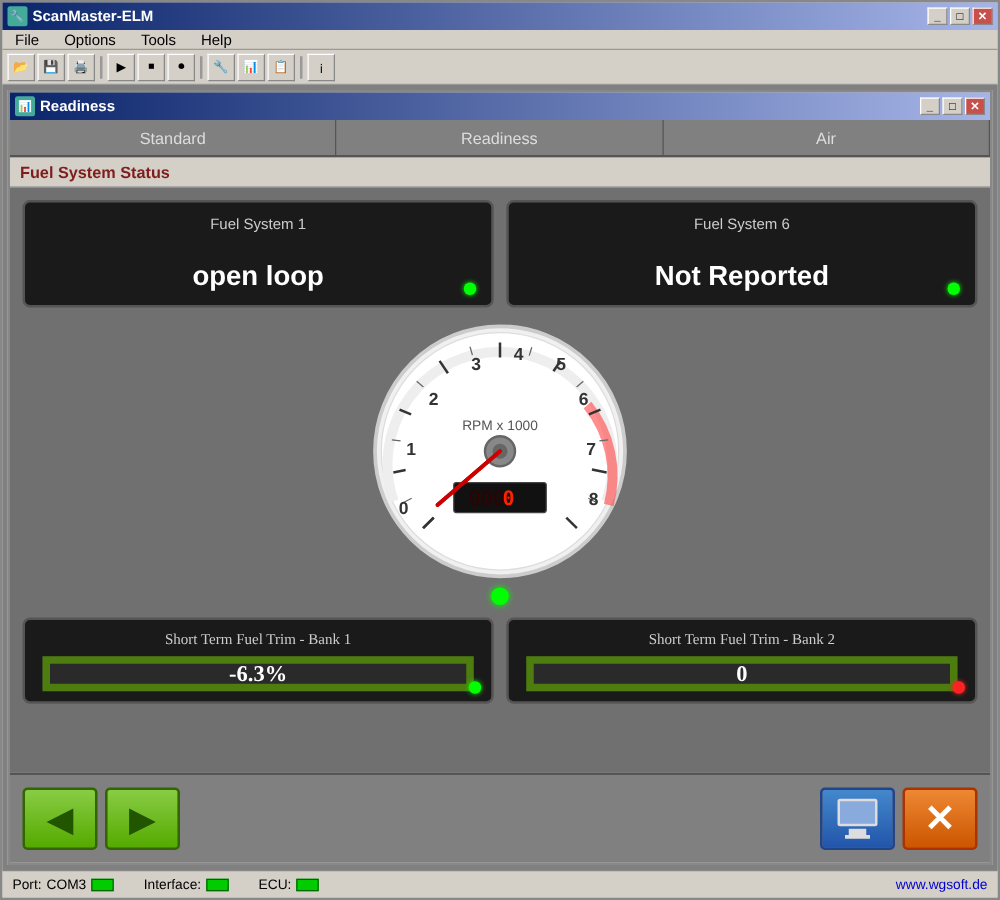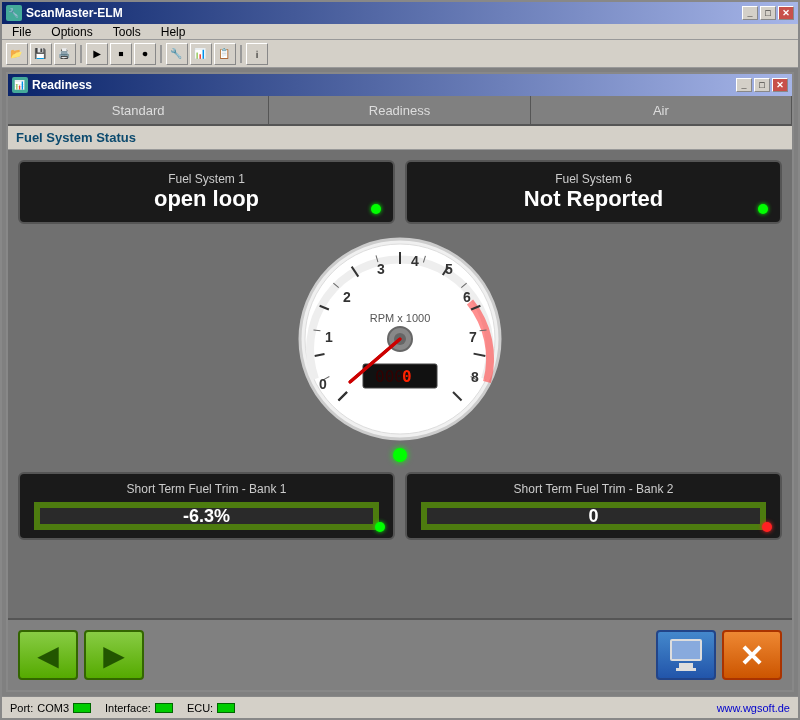--- a/index.html
+++ b/index.html
@@ -187,21 +187,21 @@
       background: linear-gradient(to bottom, #6aade8, #4488cc);
       color: white;
     }
 
     
     .section-heading {
       background: #d4d0c8;
       padding: 4px 8px;
       font-size: 13px;
       font-weight: bold;
-      color: #0c4a6e;
+      color: #7f1d1d;
       border-bottom: 1px solid #999;
     }
 
     
     .main-content {
       flex: 1;
       background: #707070;
       display: flex;
       flex-direction: column;
       align-items: center;
@@ -225,21 +225,21 @@
       padding: 10px 14px;
       display: flex;
       flex-direction: column;
       align-items: center;
       position: relative;
     }
 
     .fuel-system-label {
       color: #ccc;
       font-size: 12px;
-      margin-bottom: 0;
+      margin-bottom: 22px;
     }
 
     .fuel-system-value {
       color: white;
       font-size: 22px;
       font-weight: bold;
     }
 
     .indicator-dot {
       width: 10px;
@@ -279,20 +279,21 @@
       background: #00ff00;
       box-shadow: 0 0 6px #00ff00;
       margin-top: 4px;
     }
 
     
     .fuel-trim-row {
       display: flex;
       gap: 10px;
       width: 100%;
+      font-family: Liberation Serif, serif;
     }
 
     .fuel-trim-box {
       flex: 1;
       background: #1a1a1a;
       border: 2px solid #555;
       border-radius: 6px;
       padding: 8px 14px;
       display: flex;
       flex-direction: column;
@@ -406,21 +407,21 @@
       display: flex;
       align-items: center;
       padding: 0 8px;
       font-size: 11px;
       gap: 16px;
       justify-content: space-between;
     }
 
     .status-left {
       display: flex;
-      gap: 14px;
+      gap: 24px;
       align-items: center;
     }
 
     .status-item {
       display: flex;
       align-items: center;
       gap: 4px;
     }
 
     .status-indicator {

